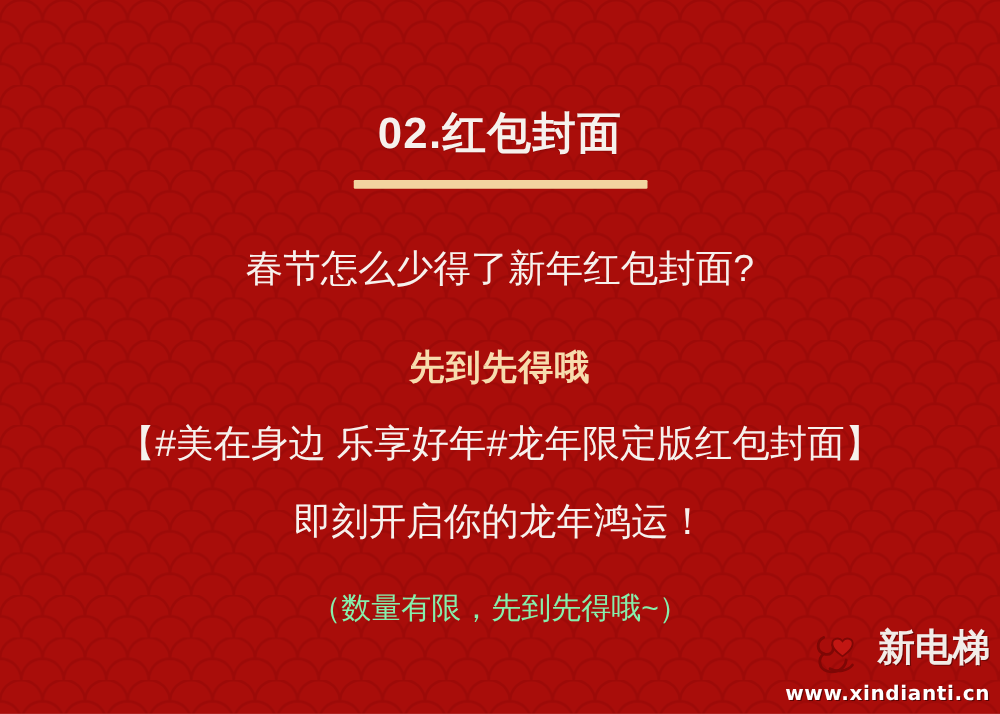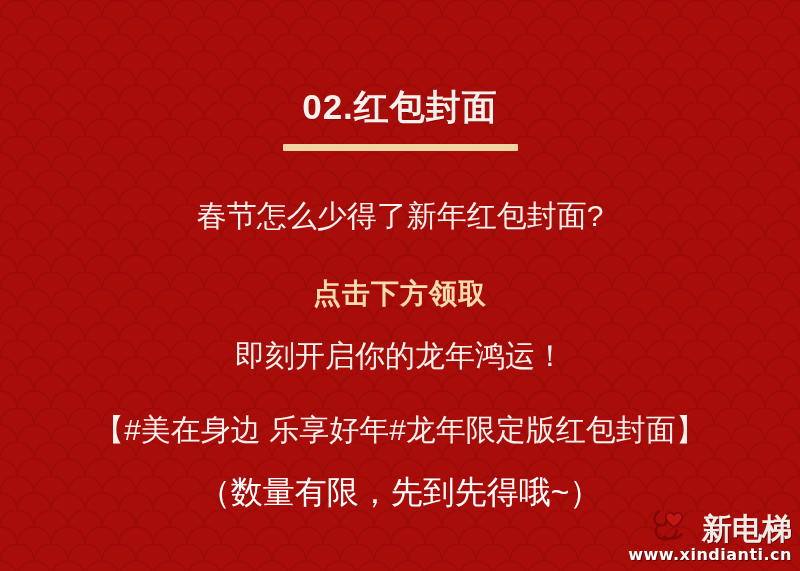--- a/index.html
+++ b/index.html
@@ -92,38 +92,38 @@
     font-size: 30px;
     font-weight: 400;
     margin-bottom: 24px;
   }
   .line-4 {
     font-size: 30px;
     font-weight: 400;
     margin-bottom: 36px;
   }
   .line-5 {
-    font-size: 32px;
+    font-size: 24px;
     font-weight: 400;
-    color: #ffffff;
+    color: #86efac;
   }
 
   
   .watermark {
     position: absolute;
     right: 8px;
     bottom: 8px;
     display: flex;
     flex-direction: column;
     align-items: flex-end;
     z-index: 3;
   }
   .wm-top {
     display: flex;
-    align-items: flex-end;
+    align-items: flex-start;
     gap: 12px;
     height: 40px;
   }
   .wm-mark {
     width: 40px;
     height: 38px;
     display: block;
   }
   .wm-brand {
     color: #f2ece8;
@@ -164,23 +164,23 @@
 
   <div class="content">
 
     <div class="heading-block">
       <div class="section-title">02.红包封面</div>
       <div class="title-underline"></div>
     </div>
 
     <div class="body-block">
       <div class="line line-1">春节怎么少得了新年红包封面?</div>
-      <div class="line line-2">点击下方领取</div>
+      <div class="line line-2">先到先得哦</div>
+      <div class="line line-3">【#美在身边 乐享好年#龙年限定版红包封面】</div>
       <div class="line line-4">即刻开启你的龙年鸿运！</div>
-      <div class="line line-3">【#美在身边 乐享好年#龙年限定版红包封面】</div>
       <div class="line line-5">（数量有限，先到先得哦~）</div>
     </div>
 
   </div>
 
   <div class="watermark">
     <div class="wm-top">
       <svg class="wm-mark" viewBox="0 0 40 38" xmlns="http://www.w3.org/2000/svg">
         <g fill="none" stroke="#7e0705" stroke-width="2.2" stroke-linecap="round">
           <path d="M 9 6 C 3 9, 3 17, 9 19 C 14 21, 18 17, 16 12"></path>

